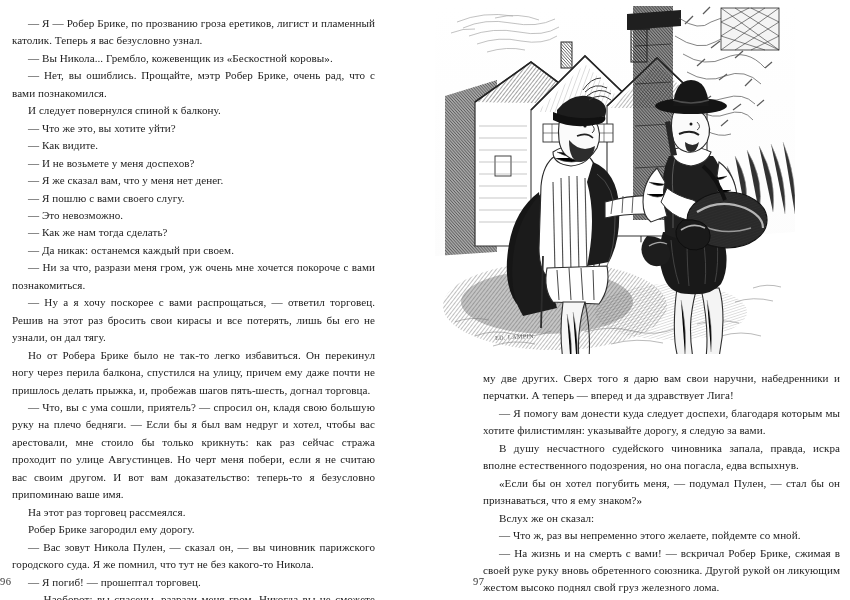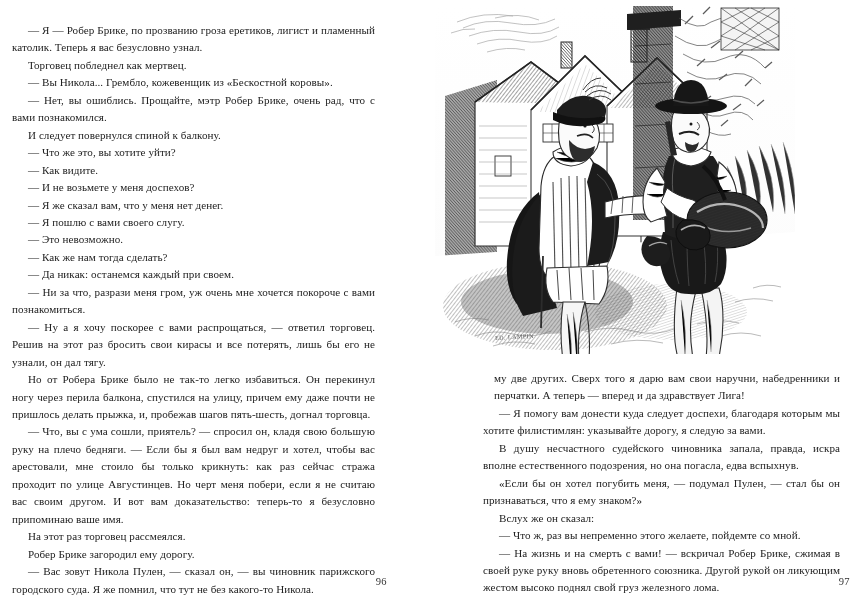--- a/index.html
+++ b/index.html
@@ -22,21 +22,21 @@
     display: flex;
   }
   .page {
     position: relative;
     height: 600px;
     box-sizing: border-box;
     background: #ffffff;
   }
   .page-left {
     width: 425px;
-    padding: 22px 50px 0 12px;
+    padding: 15px 50px 0 12px;
   }
   .page-right {
     width: 425px;
     padding: 6px 10px 0 58px;
   }
 
   
   .body-text {
     font-size: 11.1px;
     line-height: 17.45px;
@@ -45,30 +45,29 @@
     color: #222222;
     letter-spacing: 0.05px;
     -webkit-font-smoothing: antialiased;
   }
   .body-text p {
     margin: 0;
     text-indent: 16px;
   }
   .body-text p.cont {
     text-indent: 0;
-    margin-left: 11px;
   }
 
   
   .folio {
     position: absolute;
     bottom: 13px;
     left: 0;
     right: 0;
-    text-align: right;
+    text-align: left;
     font-size: 10.5px;
     color: #333333;
     letter-spacing: 0.4px;
   }
   .page-left .folio { padding-right: 38px; }
   .page-right .folio { padding-left: 48px; }
 
   
   .illustration {
     position: relative;
@@ -95,21 +94,20 @@
   }
 </style>
 </head>
 <body>
 
 <div class="spread">
 
   <div class="page page-left">
     <div class="body-text" id="left-col">
         <p>— Я — Робер Брике, по прозванию гроза еретиков, лигист и пламенный католик. Теперь я вас безусловно узнал.</p>
-        <p>Торговец побледнел как мертвец.</p>
         <p>— Вы Никола... Грембло, кожевенщик из «Бескостной коровы».</p>
         <p>— Нет, вы ошиблись. Прощайте, мэтр Робер Брике, очень рад, что с вами познакомился.</p>
         <p>И следует повернулся спиной к балкону.</p>
         <p>— Что же это, вы хотите уйти?</p>
         <p>— Как видите.</p>
         <p>— И не возьмете у меня доспехов?</p>
         <p>— Я же сказал вам, что у меня нет денег.</p>
         <p>— Я пошлю с вами своего слугу.</p>
         <p>— Это невозможно.</p>
         <p>— Как же нам тогда сделать?</p>

